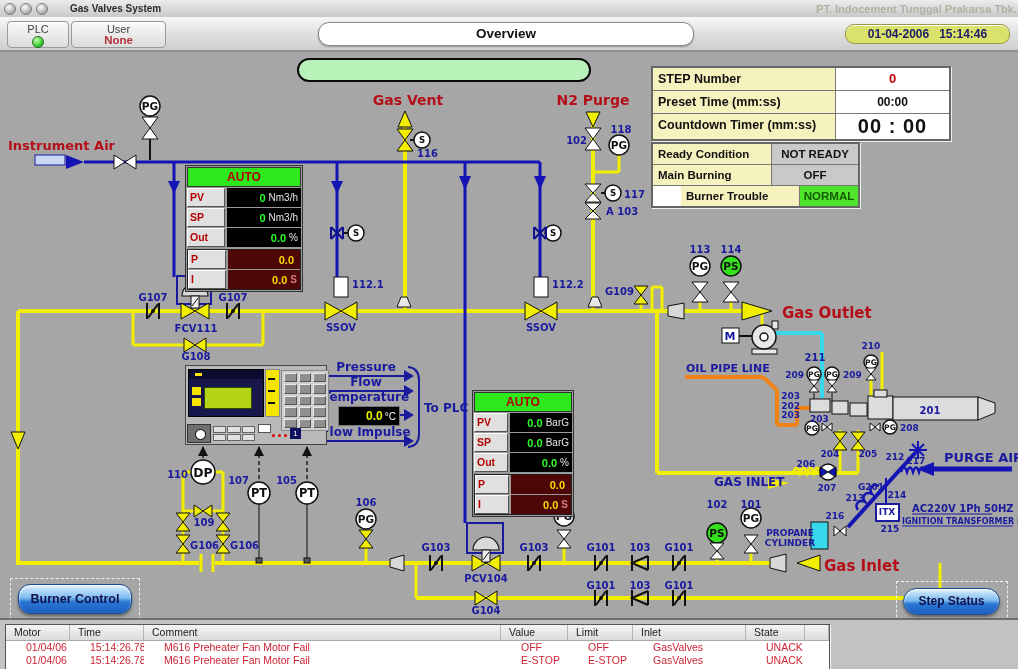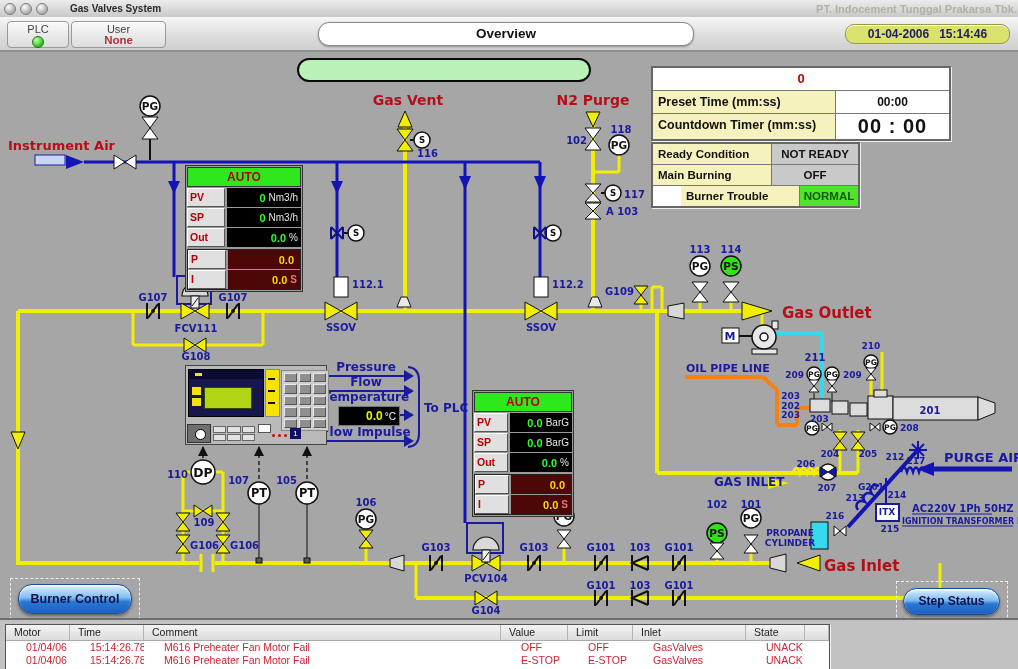--- a/index.html
+++ b/index.html
@@ -113,21 +113,21 @@
   .temp-unit{color:#fff;font-size:10px;}
 
   
   .focus-box{position:absolute;border:1px dashed #eee;z-index:2;}
   #burner-focus{left:10px;top:578px;width:128px;height:40px;}
   #stepstatus-focus{left:896px;top:581px;width:110px;height:39px;}
   .pill-btn{position:absolute;z-index:3;border-radius:14px;text-align:center;
     background:linear-gradient(#dff0fe 0%,#7fbcf0 45%,#2a77d4 60%,#1b5fc0 100%);
     border:1px solid #1a4a90;color:#10104a;font-weight:bold;
     box-shadow:0 2px 3px rgba(0,0,0,.4),inset 0 1px 2px #fff;}
-  #burner-btn{left:18px;top:584px;width:112px;height:28px;font-size:12.5px;line-height:28px;}
+  #burner-btn{left:18px;top:584px;width:112px;height:28px;font-size:12.5px;line-height:28px;border-radius:12px;}
   #stepstatus-btn{left:903px;top:588px;width:95px;height:25px;font-size:12px;line-height:25px;}
 
   
   #footer{position:absolute;left:0;top:618px;width:1018px;height:51px;background:#c2c2c2;
     border-top:2px solid #6e6e6e;z-index:2;}
   #alarm-frame{position:absolute;left:5px;top:4px;width:823px;height:44px;background:#fff;
     border:1px solid #555;box-shadow:1px 1px 0 #f4f4f4;}
   .alarm-grid{display:grid;grid-template-columns:64px 74px 357px 67px 65px 113px 59px 1fr;}
   .alarm-header{background:linear-gradient(#f4f4f4,#dcdcdc);border-bottom:1px solid #aaa;height:15px;}
   .alarm-header div{border-right:1px solid #b5b5b5;padding-left:8px;font-size:10.5px;
@@ -469,20 +469,21 @@
   <div id="datetime-pill" class="tb-btn">
     <span>01-04-2006</span>
     <span>15:14:46</span>
   </div>
 </div>
 
 <div id="msg-pill" class="panel"></div>
 
 <div id="step-panel" class="panel">
   <div class="sp-row">
+    <div class="sp-label">STEP Number</div>
     <div class="sp-value" id="step-num">0</div>
   </div>
   <div class="sp-row">
     <div class="sp-label">Preset Time (mm:ss)</div>
     <div class="sp-value">00:00</div>
   </div>
   <div class="sp-row">
     <div class="sp-label">Countdown Timer (mm:ss)</div>
     <div class="sp-value" id="countdown">00 : 00</div>
   </div>

